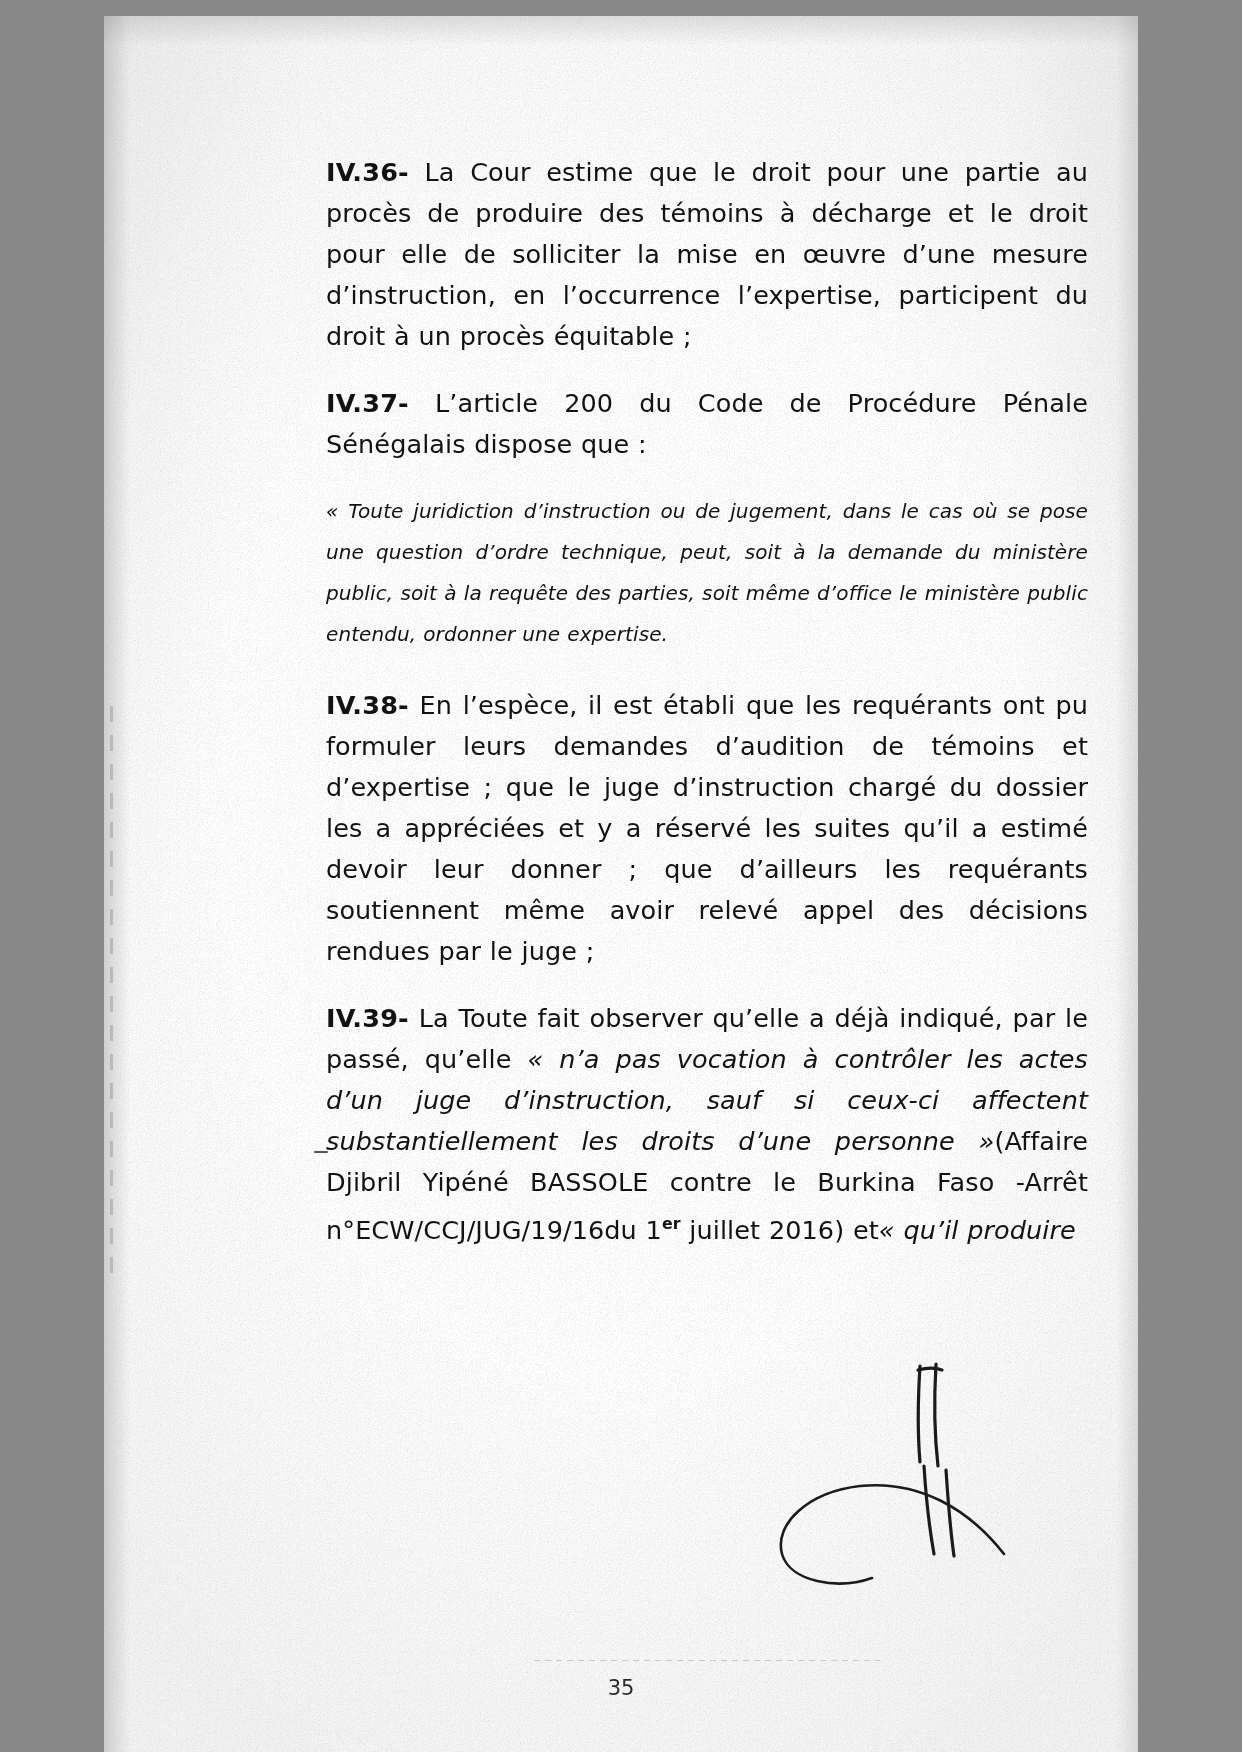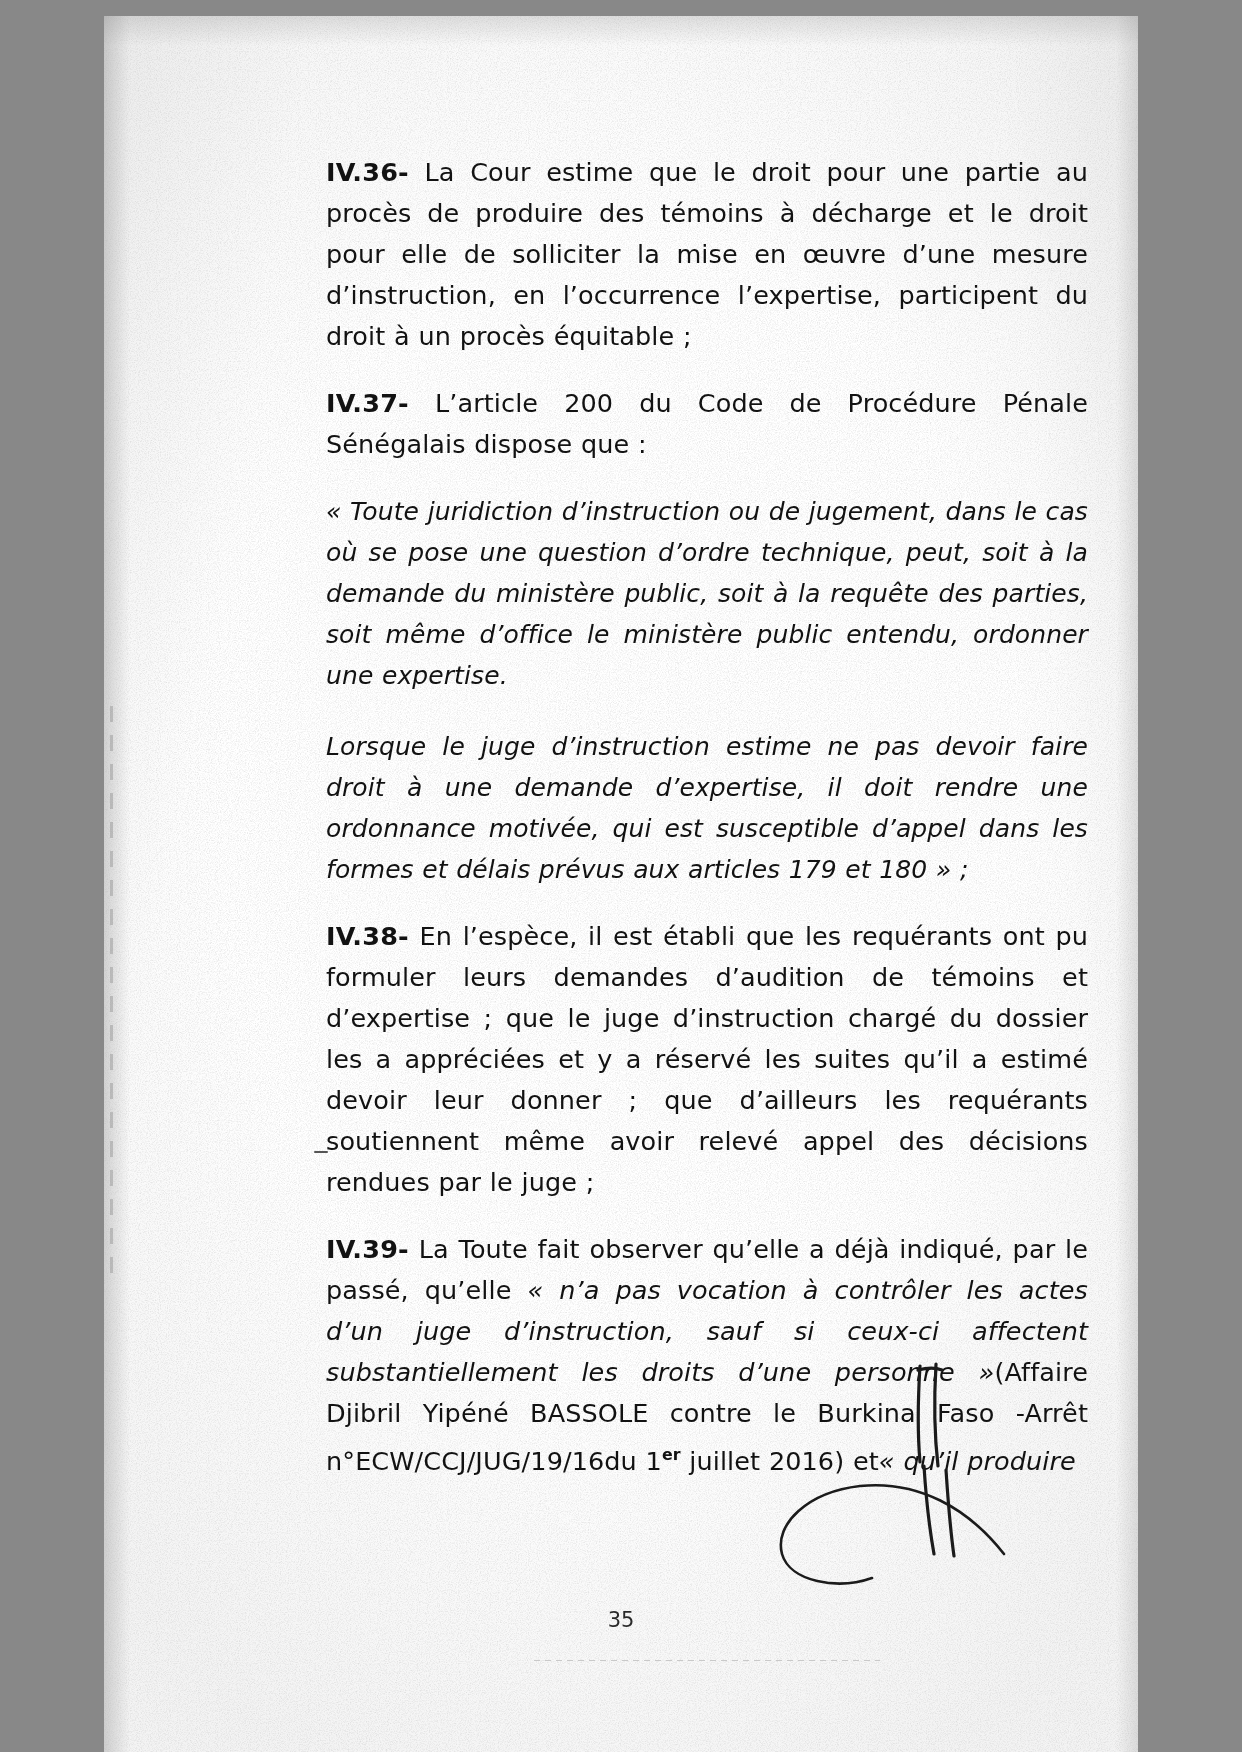--- a/index.html
+++ b/index.html
@@ -85,21 +85,21 @@
     line-height: 41px;
     letter-spacing: .1px;
     word-spacing: .5px;
   }
   p b, .num {
     font-weight: bold;
     letter-spacing: .2px;
   }
   .quote {
     font-style: italic;
-    font-size: 25px;
+    font-size: 20px;
     line-height: 41px;
   }
   .quote.first { margin-bottom: 30px; }
   em { font-style: italic; }
   .sup { font-size: 0.62em; vertical-align: super; font-weight: bold; }
 
   
   .lastpara { margin-bottom: 0; }
 
   
@@ -108,21 +108,21 @@
     left: 430px;
     top: 1644px;
     width: 346px;
     height: 1px;
     background: repeating-linear-gradient(to right,#c9c9c9 0 6px, rgba(255,255,255,0) 6px 11px);
   }
   .page-number {
     position: absolute;
     left: 0;
     right: 0;
-    top: 1592px;
+    top: 1660px;
     text-align: center;
     font-size: 21px;
     color: #2a2a2a;
   }
 
   
   .signature {
     position: absolute;
     right: 70px;
     bottom: 110px;
@@ -196,23 +196,20 @@
 
     <p>
       <b class="num">IV.37-</b>
       <span>L’article 200 du Code de Procédure Pénale Sénégalais dispose que :</span>
     </p>
 
     <p class="quote first">
       <span>« Toute juridiction d’instruction ou de jugement, dans le cas où se pose une question d’ordre technique, peut, soit à la demande du ministère public, soit à la requête des parties, soit même d’office le ministère public entendu, ordonner une expertise.</span>
     </p>
 
-    <p class="quote">
-      <span>Lorsque le juge d’instruction estime ne pas devoir faire droit à une demande d’expertise, il doit rendre une ordonnance motivée, qui est susceptible d’appel dans les formes et délais prévus aux articles 179 et 180 » ;</span>
-    </p>
 
     <p>
       <b class="num">IV.38-</b>
       <span>En l’espèce, il est établi que les requérants ont pu formuler leurs demandes d’audition de témoins et d’expertise ; que le juge d’instruction chargé du dossier les a appréciées et y a réservé les suites qu’il a estimé devoir leur donner ; que d’ailleurs les requérants soutiennent même avoir relevé appel des décisions rendues par le juge ;</span>
     </p>
 
     <p class="lastpara">
       <b class="num">IV.39-</b>
       <span>La Toute fait observer qu’elle a déjà indiqué, par le passé, qu’elle</span>
       <em>« n’a pas vocation à contrôler les actes d’un juge d’instruction, sauf si ceux-ci affectent substantiellement les droits d’une personne »</em><span>(Affaire Djibril Yipéné BASSOLE contre le Burkina Faso -Arrêt n°</span><span>ECW/CCJ/JUG/19/16</span><span>du 1</span><span class="sup">er</span><span> juillet 2016) et</span><em>« qu’il produire</em>

